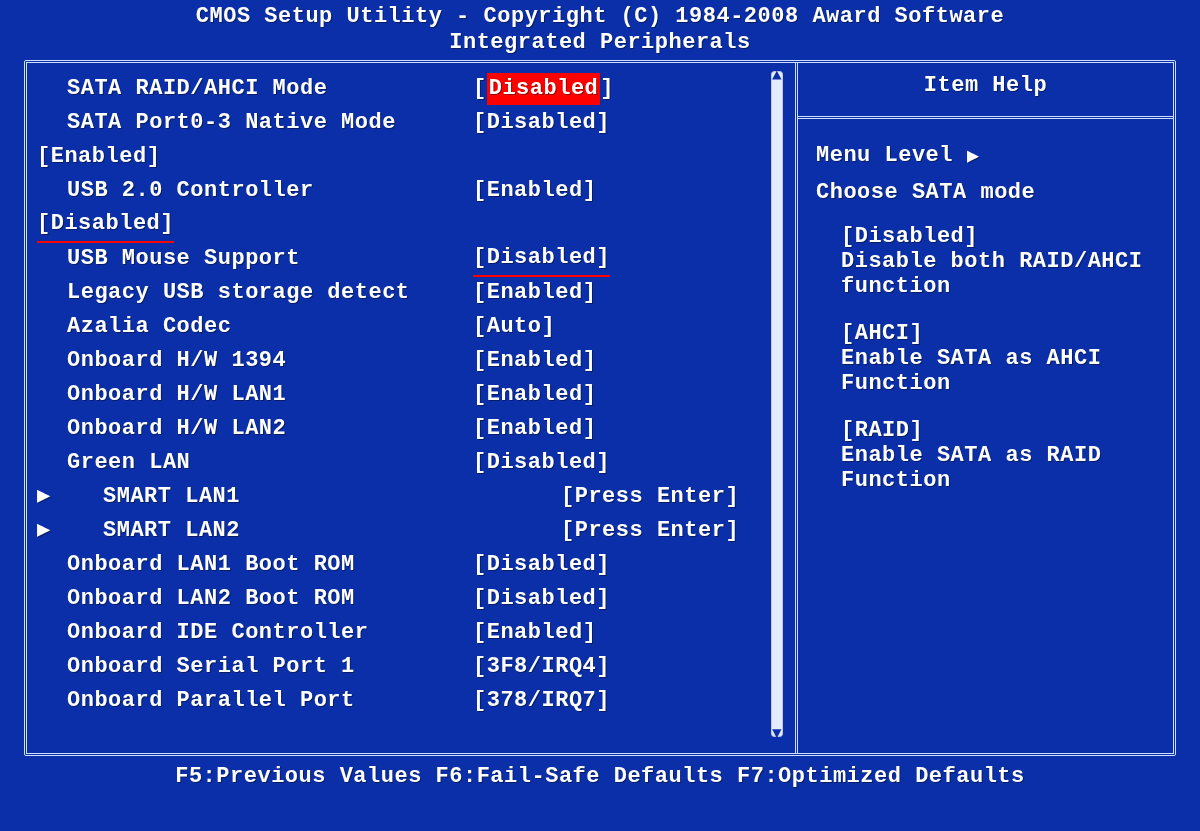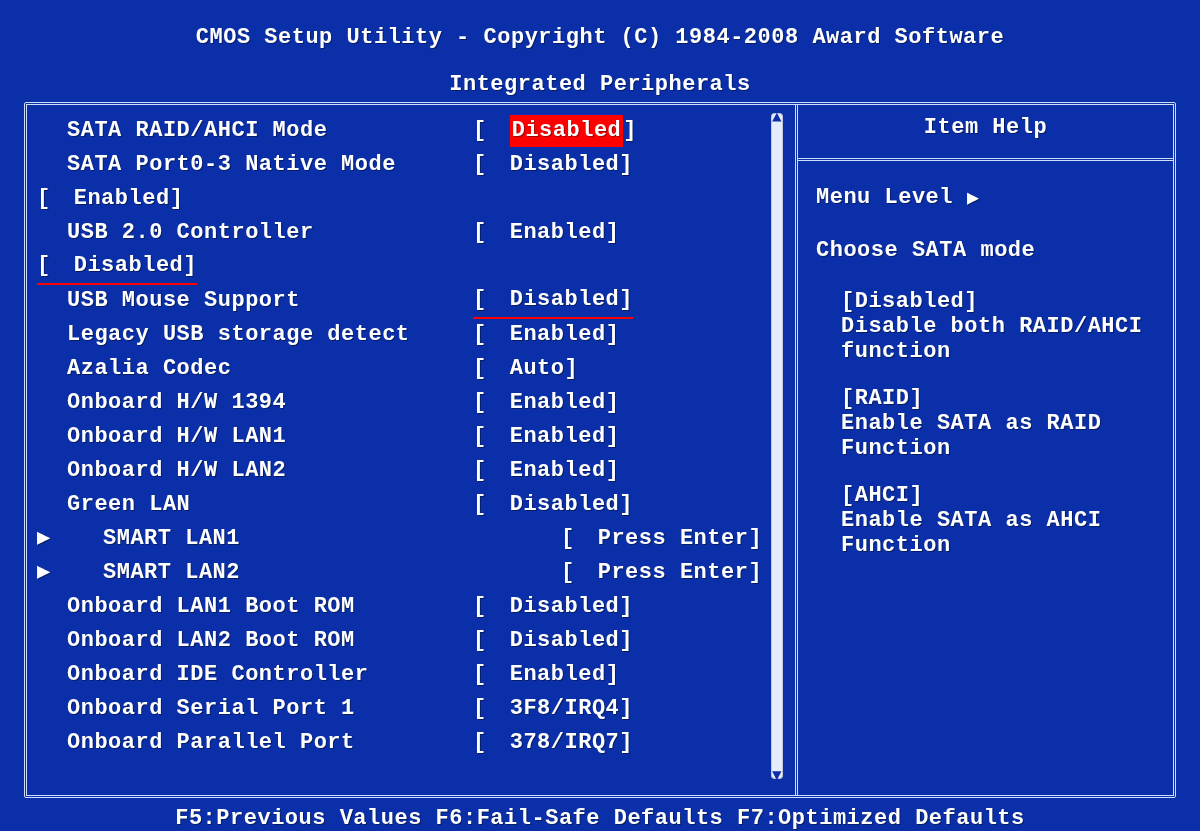--- a/index.html
+++ b/index.html
@@ -14,21 +14,21 @@
     font-weight: bold;
     letter-spacing: 0.5px;
     overflow: hidden;
   }
 
   .header {
     text-align: center;
     padding: 4px 0 2px 0;
     text-shadow: 1px 1px 0 rgba(0,0,0,0.4);
   }
-  .header-line { line-height: 26px; margin-top: 21px; }
+  .header-line { line-height: 26px; }
 
   .panel-wrap {
     margin: 2px 24px 0 24px;
     border: 3px double #cfe0ff;
     border-radius: 2px;
     height: 696px;
     display: flex;
     overflow: hidden;
   }
 
@@ -64,21 +64,21 @@
   .arrow {
     width: 22px;
     display: inline-block;
     text-align: left;
     color: #fff;
   }
   .indent { padding-left: 30px; }
   .label { min-width: 392px; }
   .value-wrap { display: inline-flex; align-items: center; }
   .bracket { display: inline-block; }
-  .value { display: inline-block; margin-left: 23px; }
+  .value { display: inline-block; }
   .hl { background: #ff0000; padding: 0 2px; }
   .underline {
     border-bottom: 2px solid #ff0000;
     padding-bottom: 1px;
   }
 
   
   .sb-track {
     position: absolute;
     right: 12px;
@@ -105,23 +105,23 @@
     text-align: center;
     padding: 10px 6px;
     text-shadow: 1px 1px 0 rgba(0,0,0,0.4);
   }
   .rp-sep { height: 0; border-top: 3px double #cfe0ff; }
   .rp-body {
     flex: 1;
     padding: 16px 18px 8px 18px;
     text-shadow: 1px 1px 0 rgba(0,0,0,0.4);
   }
-  .menu-level { display: flex; align-items: center; gap: 14px; margin-bottom: 28px; }
+  .menu-level { display: flex; align-items: center; gap: 14px; margin-bottom: 12px; }
   .tri { font-size: 20px; }
-  .help-desc { margin-bottom: 26px; }
+  .help-desc { margin-bottom: 19px; }
   .help-block { margin-bottom: 22px; margin-left: 25px; }
   .help-head { display: block; }
 
   .footer {
     text-align: center;
     padding-top: 6px;
     line-height: 30px;
     text-shadow: 1px 1px 0 rgba(0,0,0,0.4);
   }
   .footer-line { white-space: nowrap; }
@@ -302,22 +302,22 @@
     <div class="rp-title">Item Help</div>
     <div class="rp-sep"></div>
     <div class="rp-body">
       <div class="menu-level">
         <span>Menu Level</span>
         <span class="tri">▶</span>
       </div>
       <div class="help-desc">Choose SATA mode</div>
       <div id="help-blocks">
           <div class="help-block"><span class="help-head">[Disabled]</span><span>Disable both RAID/AHCI function</span></div>
+          <div class="help-block"><span class="help-head">[AHCI]</span><span>Enable SATA as AHCI Function</span></div>
           <div class="help-block"><span class="help-head">[RAID]</span><span>Enable SATA as RAID Function</span></div>
-          <div class="help-block"><span class="help-head">[AHCI]</span><span>Enable SATA as AHCI Function</span></div>
         </div>
     </div>
   </div>
 
 </div>
 
 <div class="footer">
   <div class="footer-line">F5:Previous Values   F6:Fail-Safe Defaults   F7:Optimized Defaults</div>
 </div>
 

